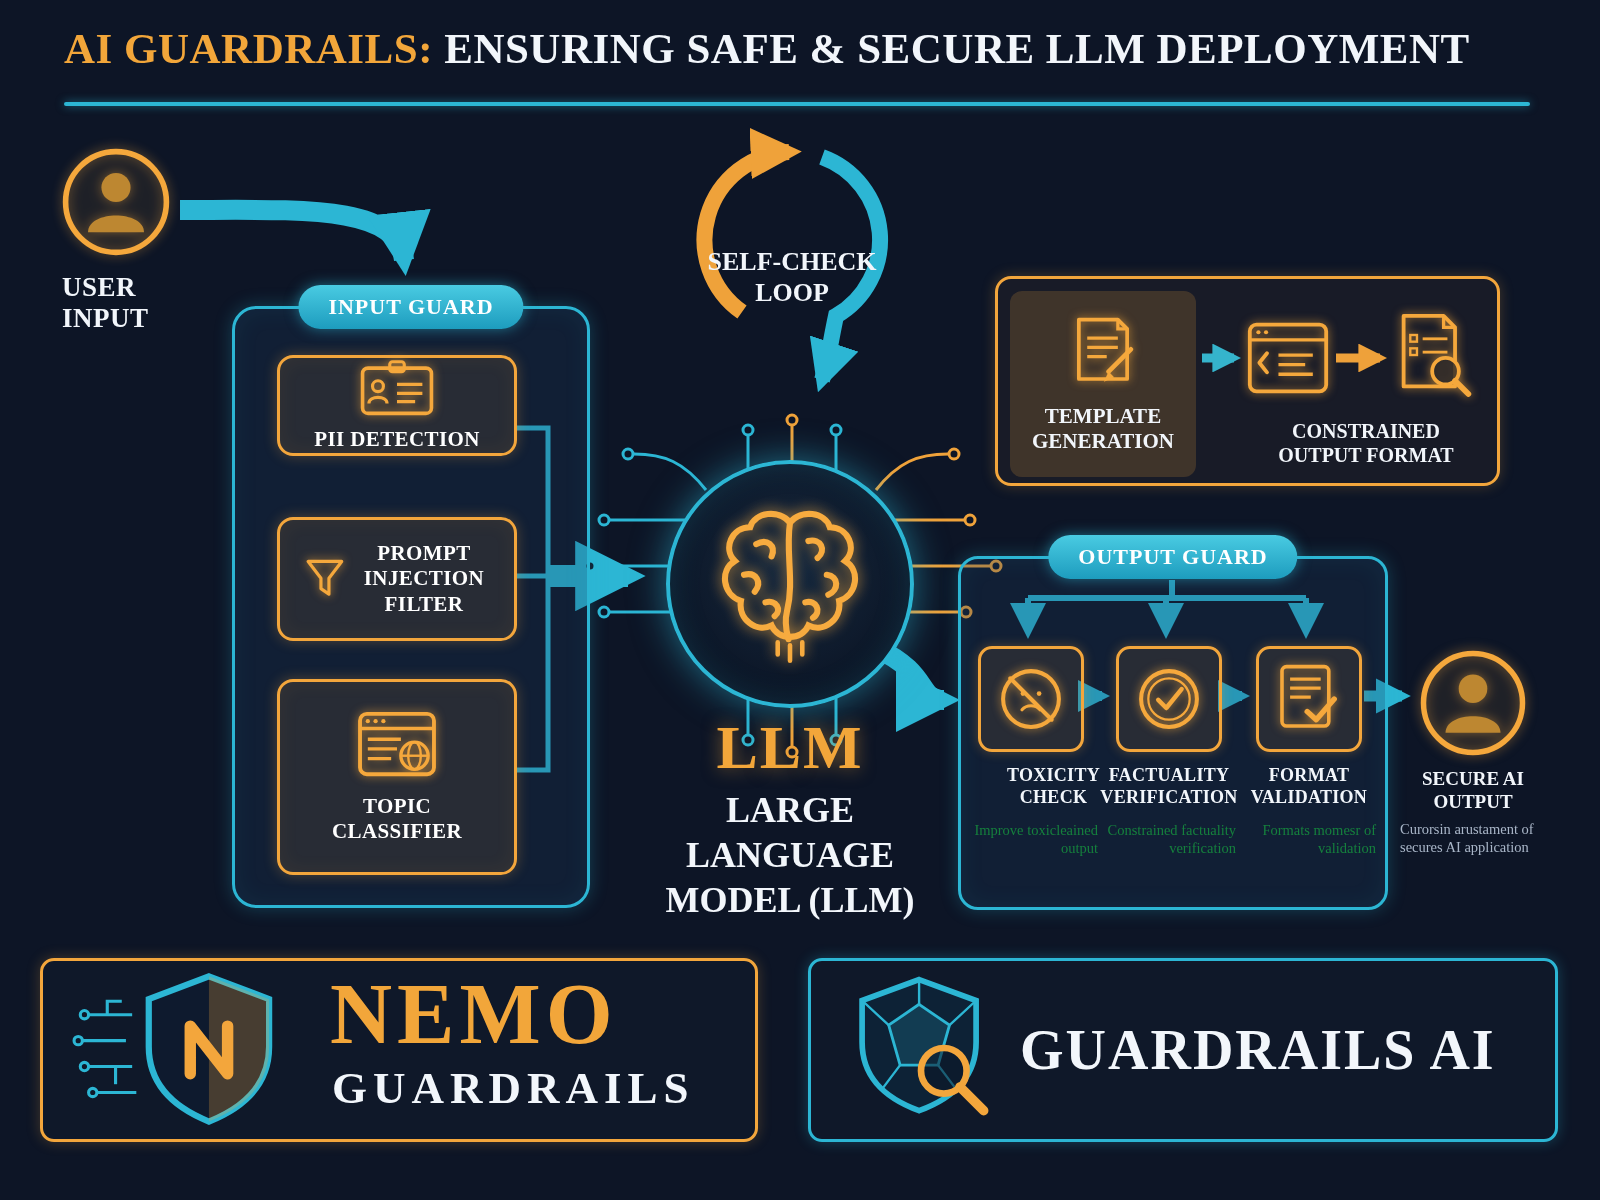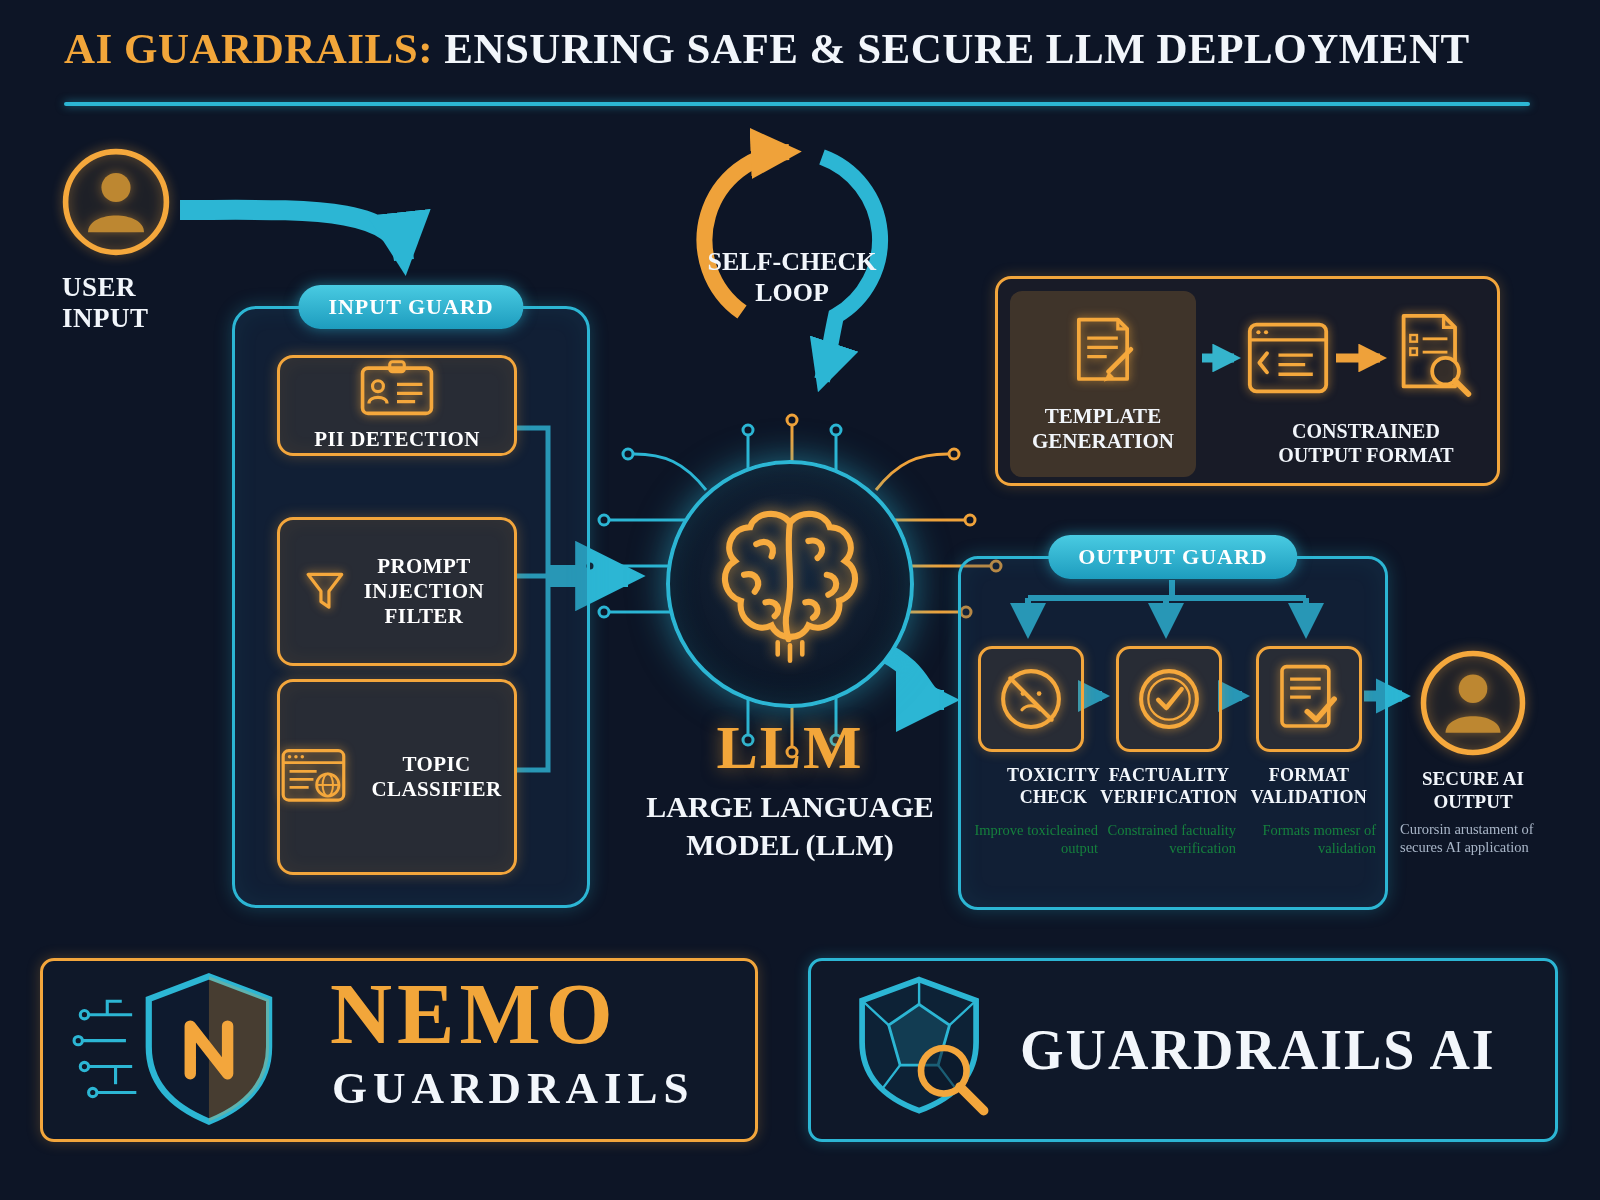--- a/index.html
+++ b/index.html
@@ -39,40 +39,40 @@
 
   
   .gbox {
     position:absolute; border:3px solid #f3a63c; border-radius:16px;
     background:rgba(243,166,60,.10);
     box-shadow:0 0 14px rgba(243,166,60,.3), inset 0 0 20px rgba(243,166,60,.07);
     display:flex; align-items:center; justify-content:center;
   }
   .gbox .lbl { font-size:21px; font-weight:800; text-align:center; line-height:1.2; letter-spacing:.4px; color:#fff; }
   #box-pii { left:42px; top:46px; width:240px; height:101px; flex-direction:column; gap:10px; }
-  #box-prompt { left:42px; top:208px; width:240px; height:149px; flex-direction:row; gap:14px; padding:0 25px; }
+  #box-prompt { left:42px; top:208px; width:240px; height:124px; flex-direction:row; gap:14px; padding:0 25px; }
   #box-prompt .lbl { width:150px; }
-  #box-topic { left:42px; top:370px; width:240px; height:196px; flex-direction:row; gap:12px; }
+  #box-topic { left:42px; top:370px; width:240px; height:196px; flex-direction:column; gap:12px; }
   #box-topic .lbl { width:190px; }
   .icon-glow { filter:drop-shadow(0 0 5px rgba(245,168,60,.75)); }
 
   
   #selfcheck-label { left:692px; top:246px; width:200px; text-align:center; font-size:26px; font-weight:800; line-height:1.2; }
 
   
   #llm-circle {
     left:666px; top:460px; width:248px; height:248px; border-radius:50%;
     border:4px solid #2cb6d4;
     background:radial-gradient(circle at 50% 42%, #16293f 0%, #0b1424 75%);
     box-shadow:0 0 36px rgba(44,182,212,.55), inset 0 0 30px rgba(44,182,212,.18);
     display:flex; align-items:center; justify-content:center;
   }
   #brain-icon { width:184px; height:184px; filter:drop-shadow(0 0 7px rgba(247,171,63,.8)); }
   #llm-short { left:666px; top:712px; width:248px; text-align:center; font-size:62px; font-weight:800; color:#f2a63a; letter-spacing:2px; text-shadow:0 0 18px rgba(242,166,58,.5); }
-  #llm-long { left:620px; top:788px; width:340px; text-align:center; font-size:30px; font-weight:800; line-height:1.25; }
+  #llm-long { left:620px; top:788px; width:340px; text-align:center; font-size:36px; font-weight:800; line-height:1.25; }
 
   
   #template-panel {
     left:995px; top:276px; width:505px; height:210px;
     border:3px solid #f3a63c; border-radius:16px;
     background:rgba(243,166,60,.05);
     box-shadow:0 0 14px rgba(243,166,60,.25);
   }
   #template-box {
     position:absolute; left:12px; top:12px; width:186px; height:186px; border-radius:12px;

